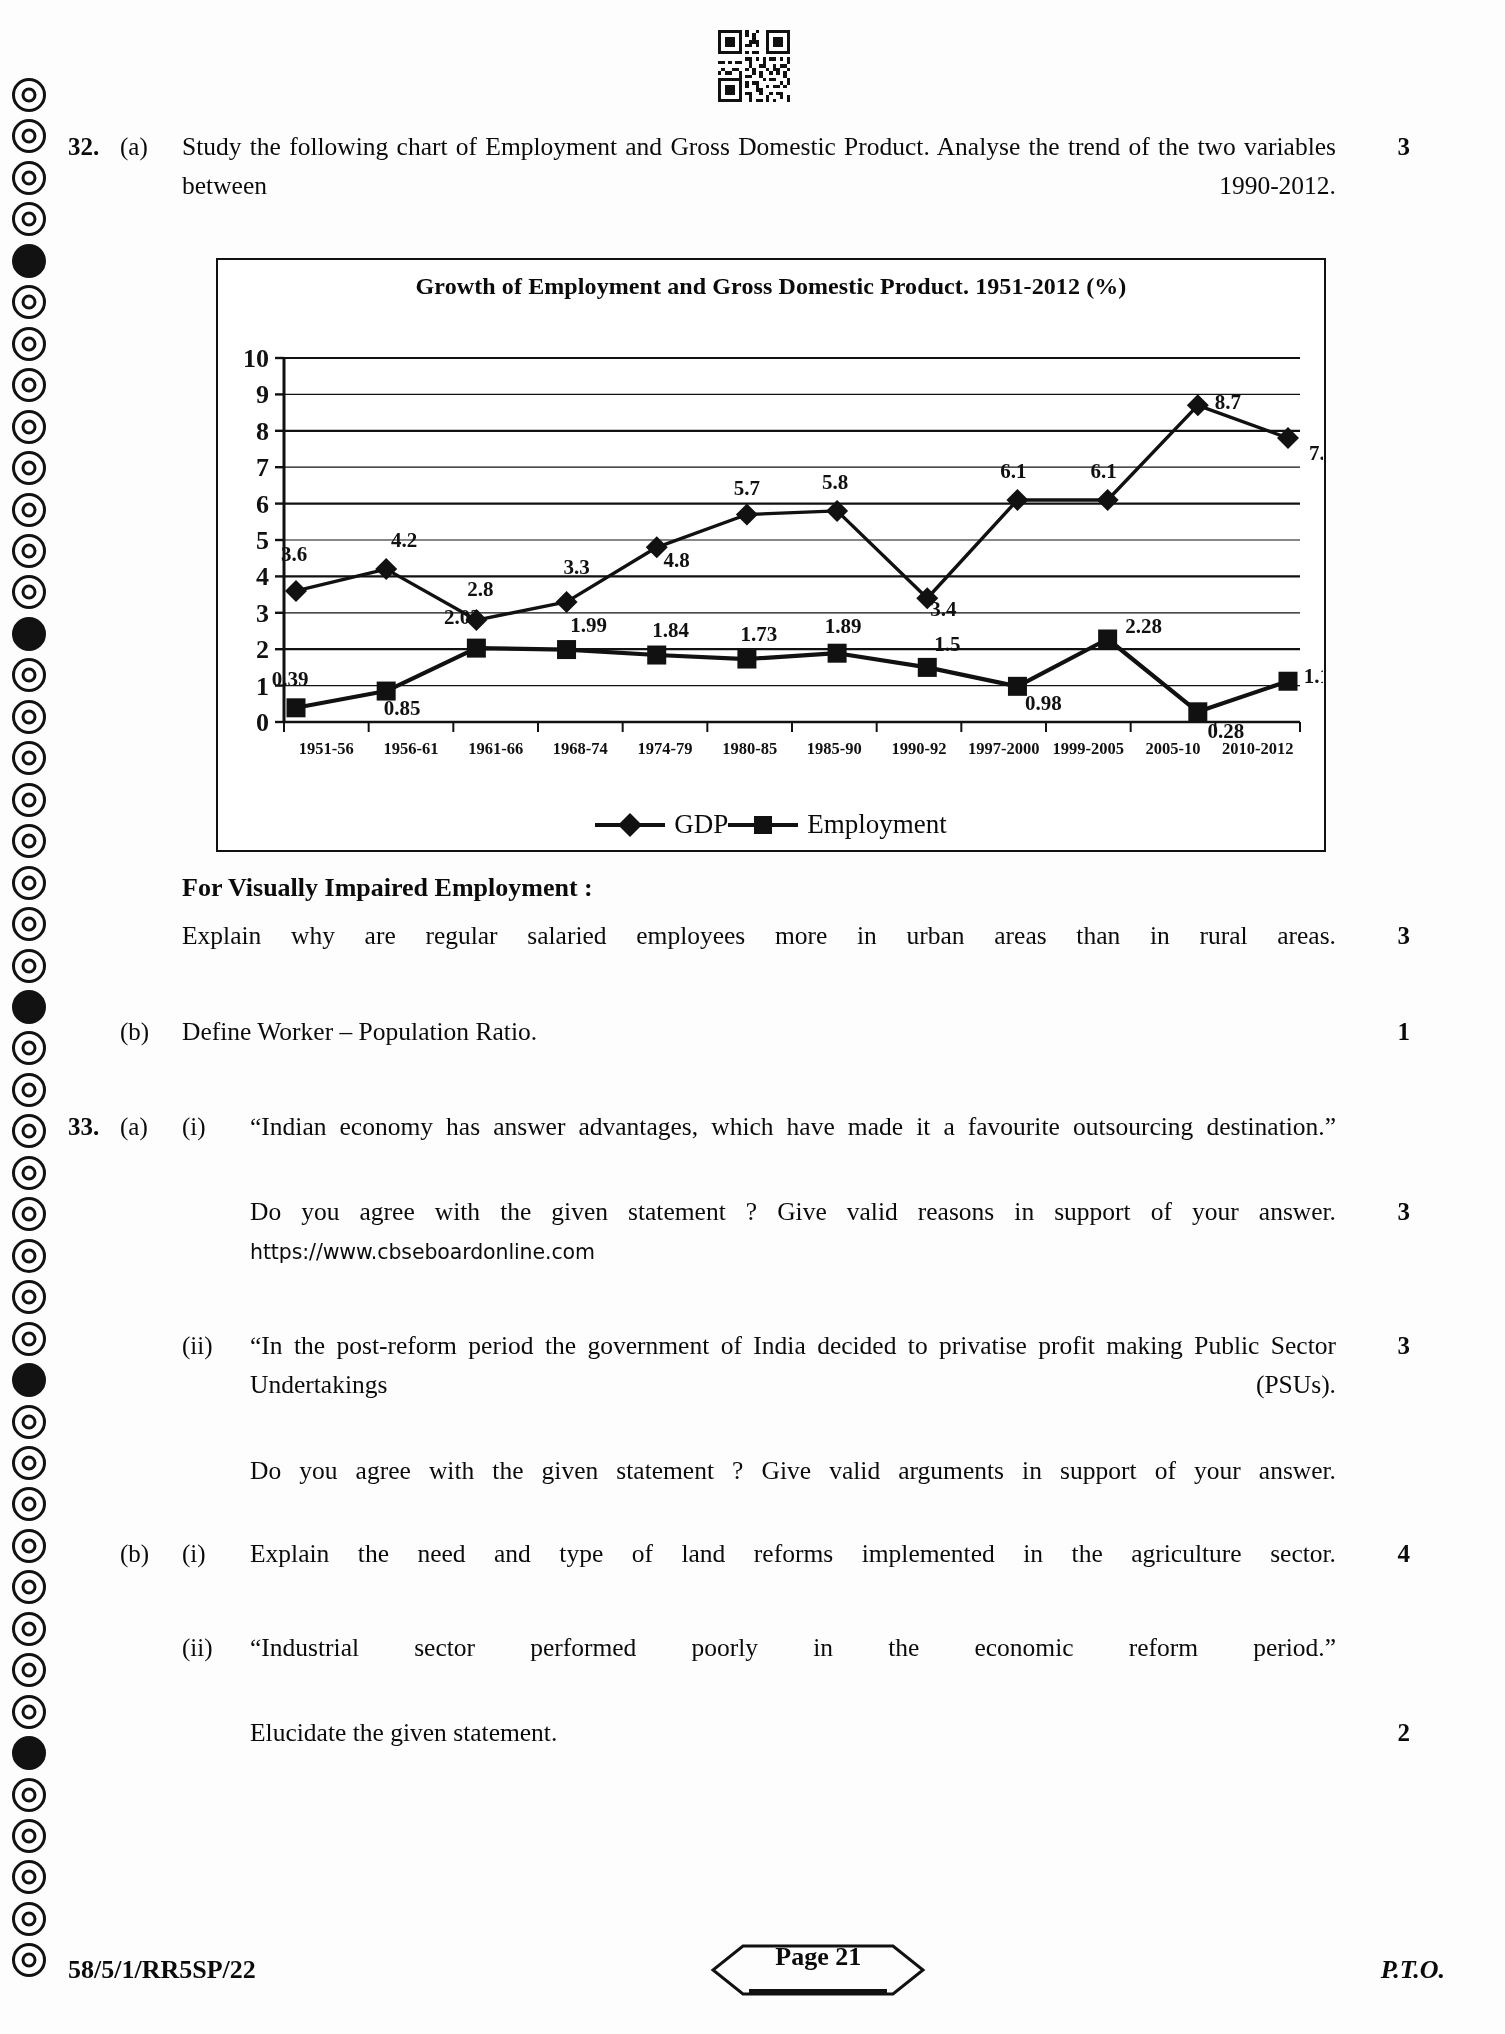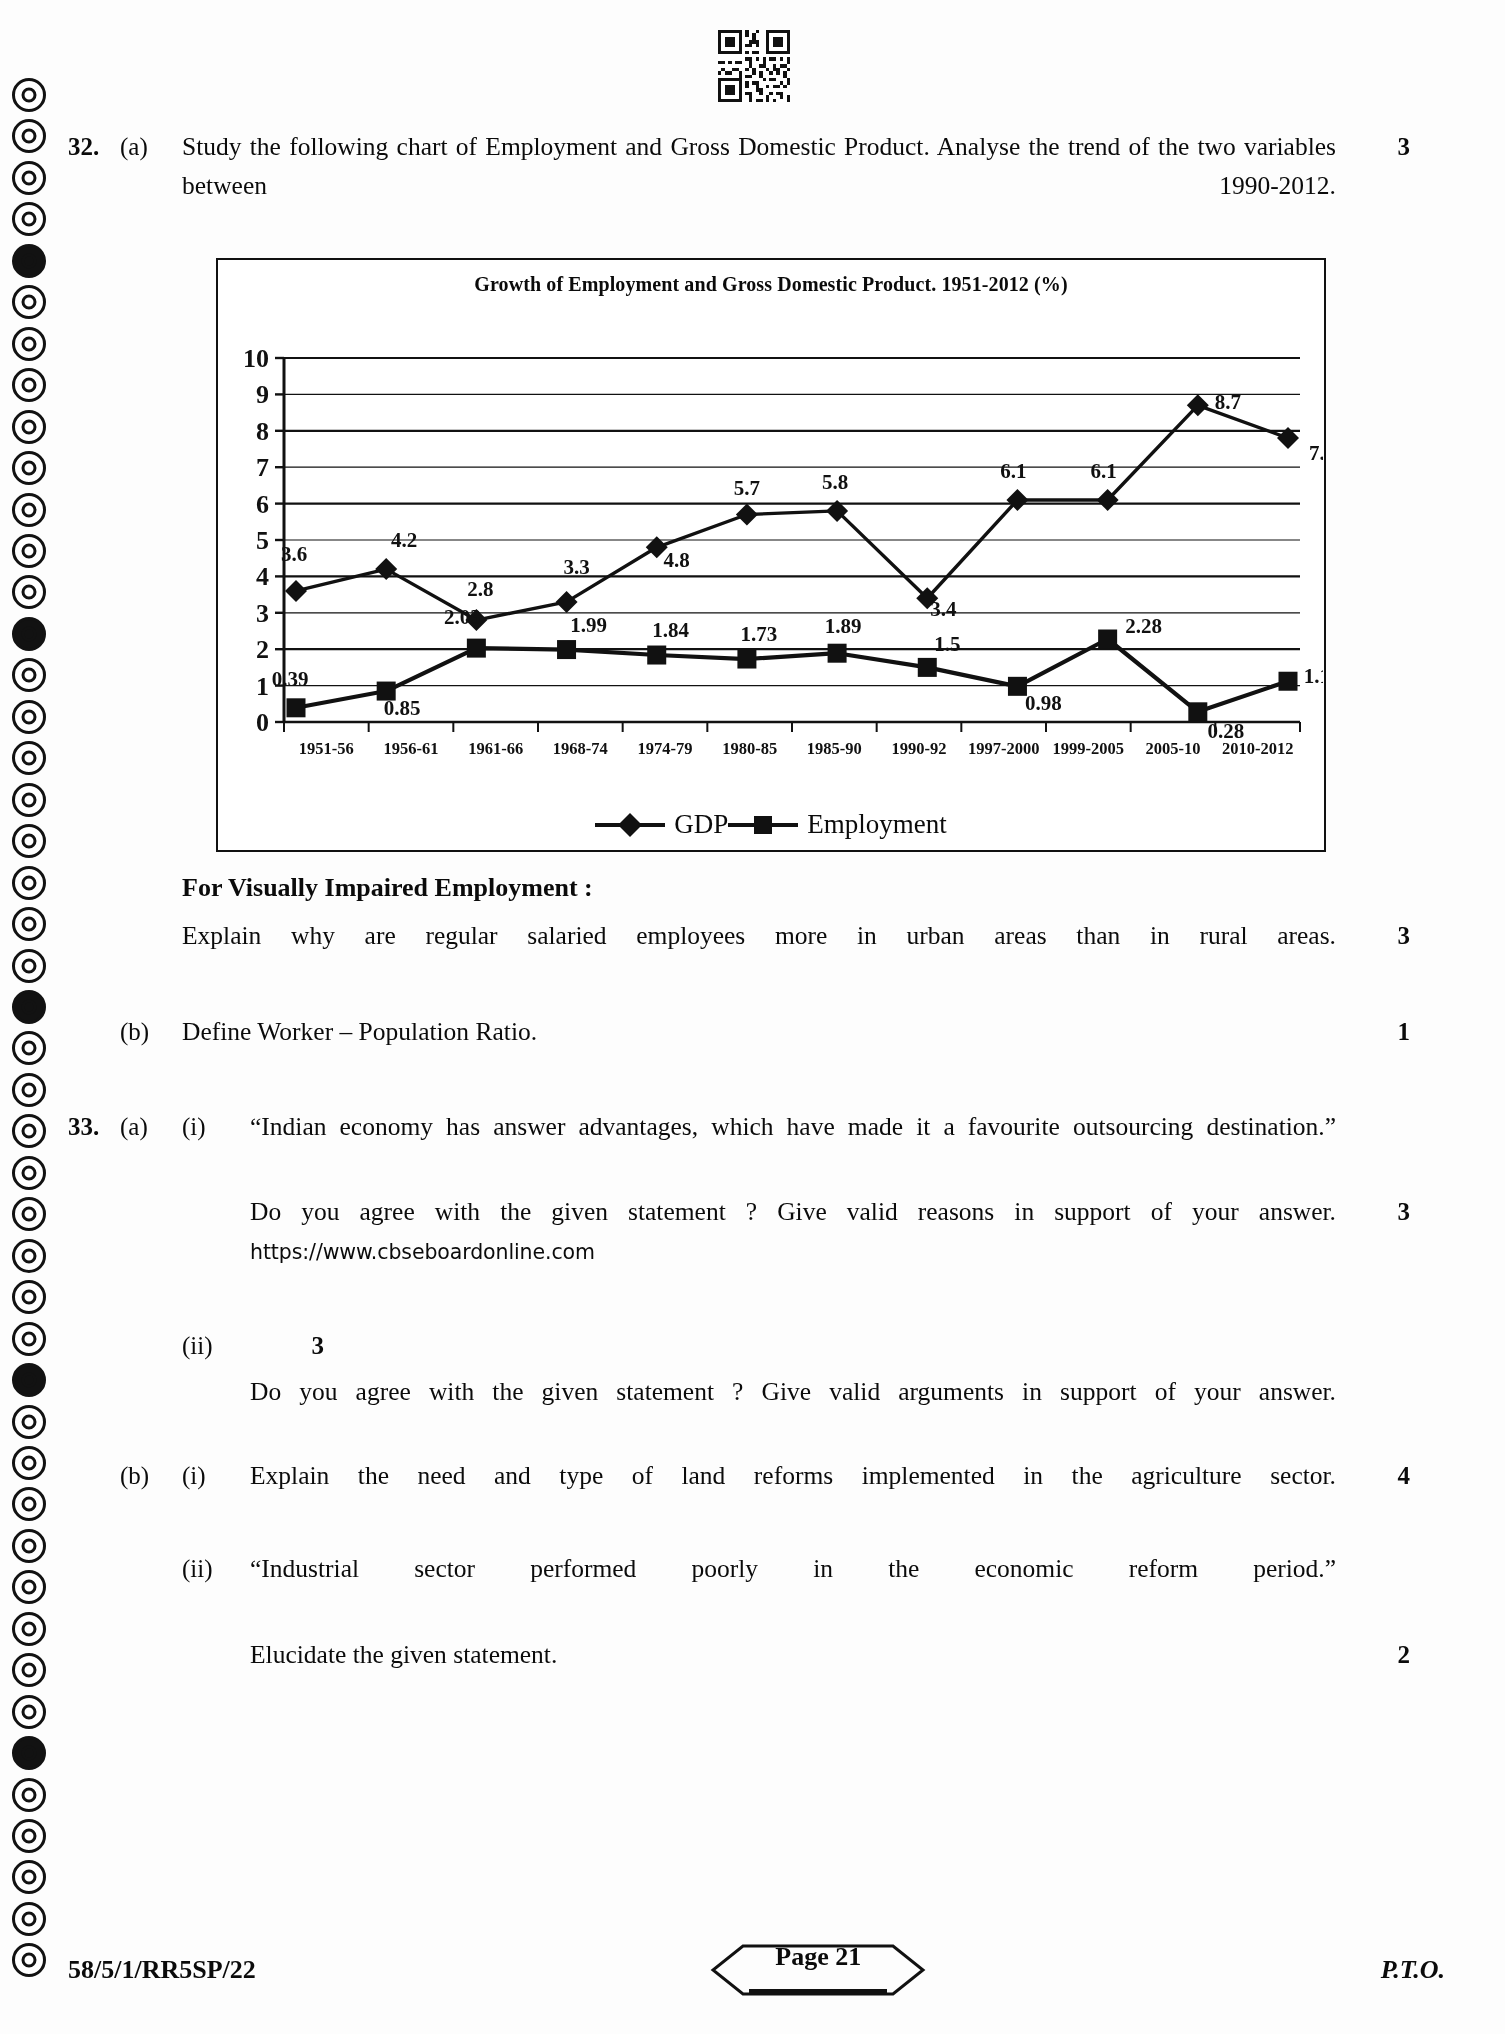--- a/index.html
+++ b/index.html
@@ -156,21 +156,21 @@
     width: 1110px;
     height: 594px;
     margin: 14px 0 16px 148px;
     background: #fff;
     position: relative;
     box-sizing: border-box;
   }
   .chart-title {
     text-align: center;
     font-weight: 700;
-    font-size: 20px;
+    font-size: 24px;
     line-height: 1.22;
     padding: 12px 60px 0 60px;
     letter-spacing: 0.1px;
   }
   .plot-holder {
     position: absolute;
     left: 0;
     top: 86px;
     width: 1105px;
     height: 440px;
@@ -561,20 +561,21 @@
         <span>Do you agree with the given statement ? Give valid reasons in support of your answer.</span>
         <span class="inline-url">https://www.cbseboardonline.com</span>
       </div>
       <div class="marks">3</div>
     </div>
 
     <div class="qrow" style="margin-top:18px;">
       <div class="qnum"></div>
       <div class="qlabel"></div>
       <div class="qroman">(ii)</div>
+      <div class="qbody justified jfull">“In the post-reform period the government of India decided to privatise profit making Public Sector Undertakings (PSUs).</div>
       <div class="marks">3</div>
     </div>
 
     <div class="qrow" style="margin-top:8px;">
       <div class="qnum"></div>
       <div class="qlabel"></div>
       <div class="qroman"></div>
       <div class="qbody justified jfull">Do you agree with the given statement ? Give valid arguments in support of your answer.</div>
       <div class="marks"></div>
     </div>

